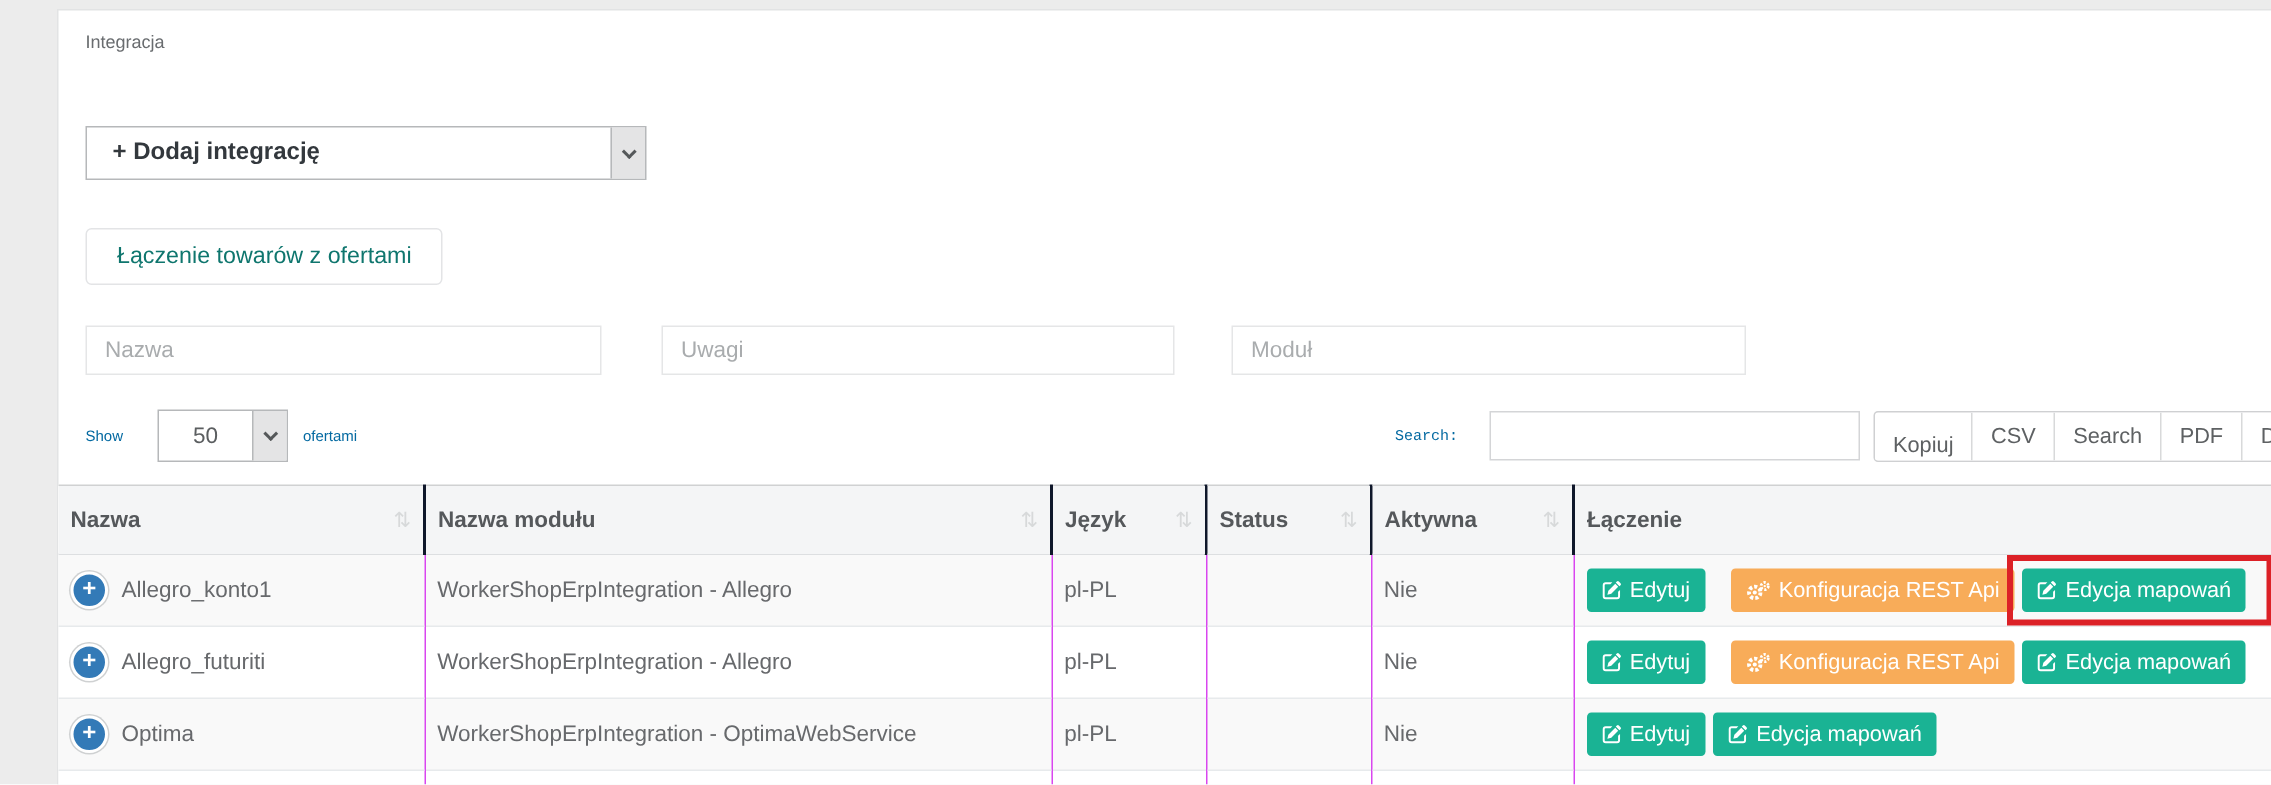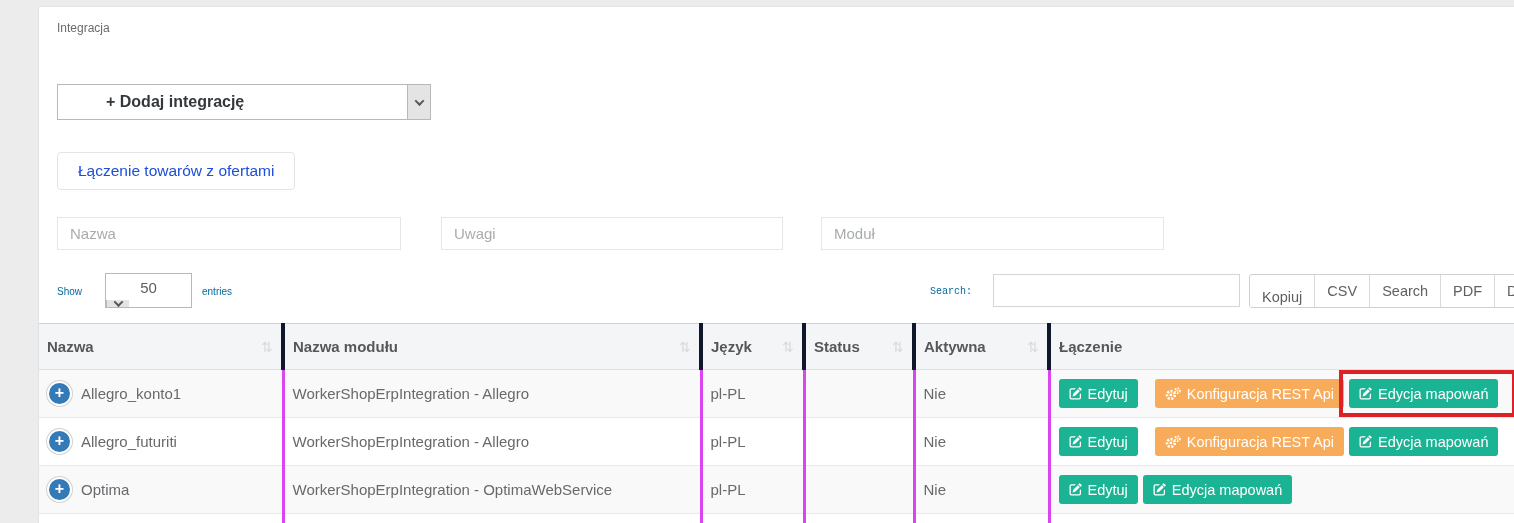--- a/index.html
+++ b/index.html
@@ -9,41 +9,41 @@
 
   .page-title { position:absolute; left:18px; top:14px; font-size:12px; color:#696c6f; }
 
   
   .select-box { position:absolute; display:flex; background:#fff; border:1px solid #b6b8ba; cursor:pointer; }
   .select-box .value { flex:1; display:flex; align-items:center; padding-left:17px; font-size:16px; font-weight:bold; color:#33383d; }
   .select-box .drop { width:23px; background:#e4e4e5; border-left:1px solid #b6b8ba; display:flex; align-items:center; justify-content:center; }
   .chev { width:7px; height:7px; border-right:2px solid #55585a; border-bottom:2px solid #55585a; transform:rotate(45deg) translate(-1px,-1px); }
 
   .link-offers-btn { position:absolute; left:18px; top:145px; height:38px; padding:0 20px; background:#fff;
-    border:1px solid #e3e4e6; border-radius:4px; font-size:15.5px; color:#1d4ed8; font-family:inherit; cursor:pointer; }
+    border:1px solid #e3e4e6; border-radius:4px; font-size:15.5px; color:#0f766e; font-family:inherit; cursor:pointer; }
 
   .text-input { position:absolute; border:1px solid #e5e6e7; padding:0 12px; font-size:15px; color:#676a6c; font-family:inherit; background:#fff; }
   .text-input::placeholder { color:#a9acae; opacity:1; }
 
   .ctrl-label { position:absolute; top:267px; line-height:35px; font-size:10px; color:#0369a1; }
-  .page-length.select-box { left:66px; top:266px; width:87px; height:35px;flex-direction:column; }
+  .page-length.select-box { left:66px; top:266px; width:87px; height:35px; }
   .page-length .value { justify-content:center; padding-left:0; font-weight:normal; font-size:15px; color:#5b5e60; }
   .search-input { left:954px; top:267px; width:247px; height:33px; border:1px solid #d4d5d7; }
 
   .export-group { position:absolute; left:1210px; top:267px; height:34px; display:flex; border:1px solid #cfd0d2; border-radius:3px; background:#fff; overflow:hidden; }
   .export-btn { background:#fff; border:none; border-left:1px solid #d8d9da; padding:0 12px; font-size:14.5px; color:#5e6163; font-family:inherit; cursor:pointer; white-space:nowrap; }
   .export-btn:first-child { border-left:none;margin-top:12px; }
 
   .data-table-wrap { position:absolute; left:0; top:316px; width:1560px; }
   table.data-table { border-collapse:collapse; table-layout:fixed; width:1560px; background:#fff; }
   .data-table thead th { background:#f4f5f6; height:46px; text-align:left; padding:0 8px; font-size:15px; font-weight:bold;
-    color:#55585b; border-top:1px solid #d0d1d2; border-bottom:1px solid #dddfe1; border-left:4px solid #0f172a; position:relative; }
+    color:#55585b; border-top:1px solid #d0d1d2; border-bottom:1px solid #dddfe1; border-left:2px solid #0f172a; position:relative; }
   .data-table thead th:first-child { border-left:none; }
   .sort-icon { position:absolute; right:8px; top:50%; transform:translateY(-50%); color:#d7d9da; font-size:14px; font-weight:normal; font-family:"DejaVu Sans", sans-serif; }
-  .data-table tbody td { height:48px; padding:0 8px; font-size:15px; color:#67696c; border-left:3px solid #d946ef; border-top:1px solid #e7eaec; background-clip:padding-box; }
+  .data-table tbody td { height:48px; padding:0 8px; font-size:15px; color:#67696c; border-left:1px solid #d946ef; border-top:1px solid #e7eaec; background-clip:padding-box; }
   .data-table tbody td:first-child { border-left:none; }
   .data-table tbody tr.odd td { background-color:#f9f9f9; }
   .cell-name { display:flex; align-items:center; }
   .expand-btn { display:inline-flex; align-items:center; justify-content:center; width:25px; height:25px; border-radius:50%;
     background:#337ab7; border:2px solid #fff; box-shadow:0 0 0 1px #cfd1d2; margin-right:9px; cursor:pointer; flex:0 0 auto; }
   .expand-btn span { color:#fff; font-size:16px; font-weight:bold; line-height:1; transform:translateY(-1px); }
 
   .actions-cell { white-space:nowrap; }
   .action-btn { position:relative; display:inline-flex; align-items:center; gap:6px; border:none; border-radius:3px;
     color:#fff; font-size:14.5px; height:29px; padding:0 10px; margin-right:5px; font-family:inherit; cursor:pointer; vertical-align:middle; }
@@ -53,41 +53,41 @@
   .highlight-box { position:absolute; left:-10px; right:-18px; top:-9px; bottom:-9px; border:4px solid #dc2127; pointer-events:none; z-index:5; }
 </style>
 </head>
 <body>
 
 <div id="canvas">
   <div class="card">
 
     <div class="page-title">Integracja</div>
 
-    <div class="select-box" style="left:18px; top:77px; width:374px; height:36px;padding-left:31px;">
+    <div class="select-box" style="left:18px; top:77px; width:374px; height:36px;">
       <span class="value">+ Dodaj integrację</span>
       <span class="drop">
           <span class="chev"></span>
         </span>
     </div>
 
     <button class="link-offers-btn">Łączenie towarów z ofertami</button>
 
     <input class="text-input" style="left: 18px; top: 210px; width: 344px; height: 33px;" placeholder="Nazwa">
     <input class="text-input" style="left: 402px; top: 210px; width: 342px; height: 33px;" placeholder="Uwagi">
     <input class="text-input" style="left: 782px; top: 210px; width: 343px; height: 33px;" placeholder="Moduł">
 
     <span class="ctrl-label" style="left:18px;">Show</span>
     <div class="select-box page-length">
       <span class="value">50</span>
       <span class="drop">
           <span class="chev"></span>
         </span>
     </div>
-    <span class="ctrl-label" style="left:163px;">entries</span>
+    <span class="ctrl-label" style="left:163px;">ofertami</span>
 
     <span class="ctrl-label" style="left:891px;font-family:Liberation Mono, monospace;">Search:</span>
     <input class="text-input search-input" value="" style="">
 
     <div class="export-group" id="export-group">
         <button class="export-btn">Kopiuj</button>
         <button class="export-btn">CSV</button>
         <button class="export-btn">Search</button>
         <button class="export-btn">PDF</button>
         <button class="export-btn">Drukuj</button>

